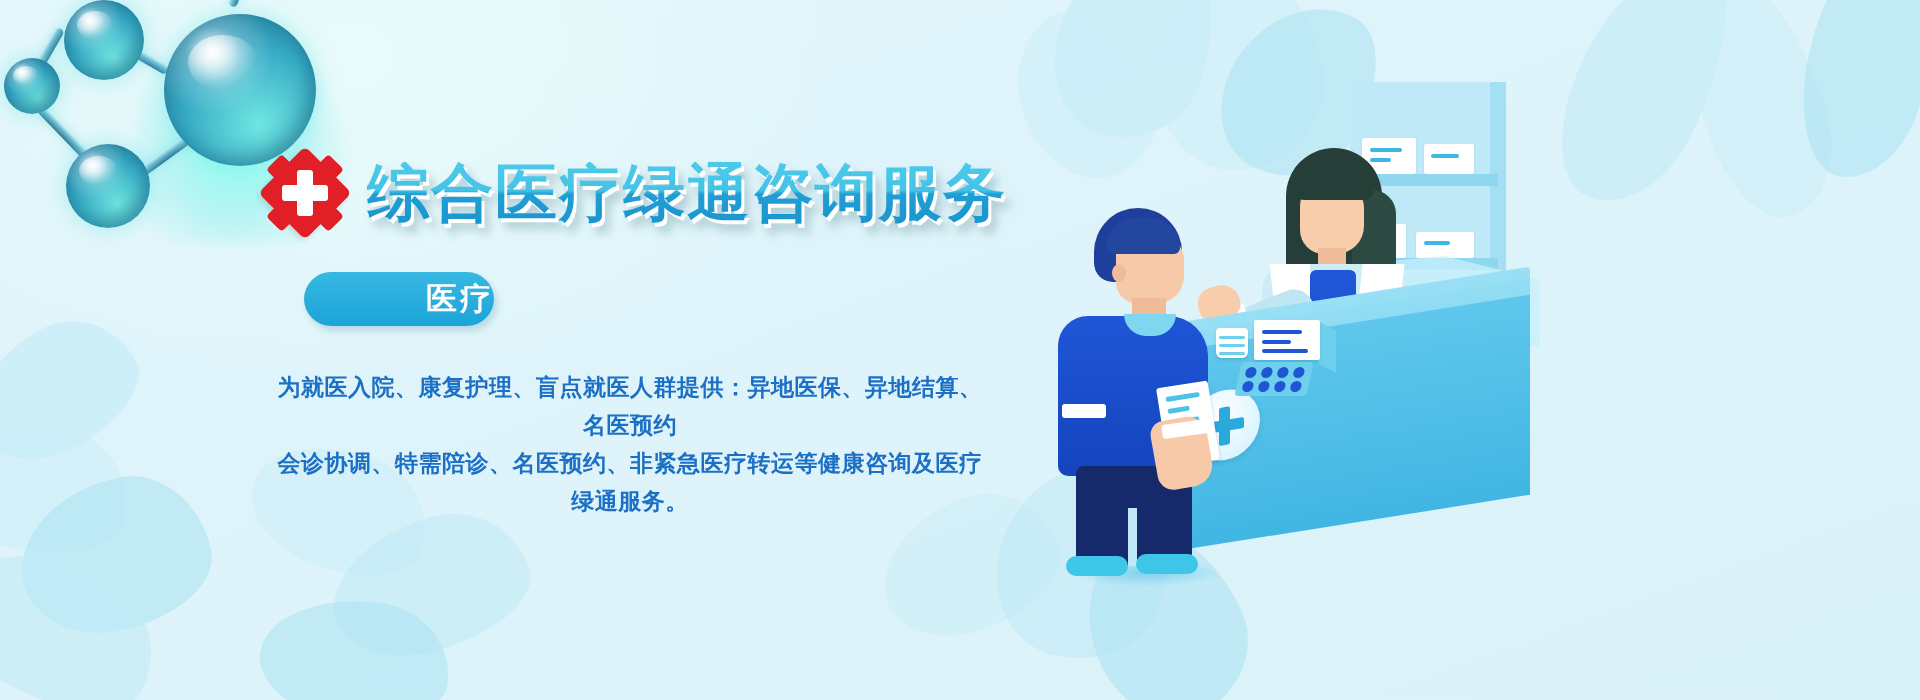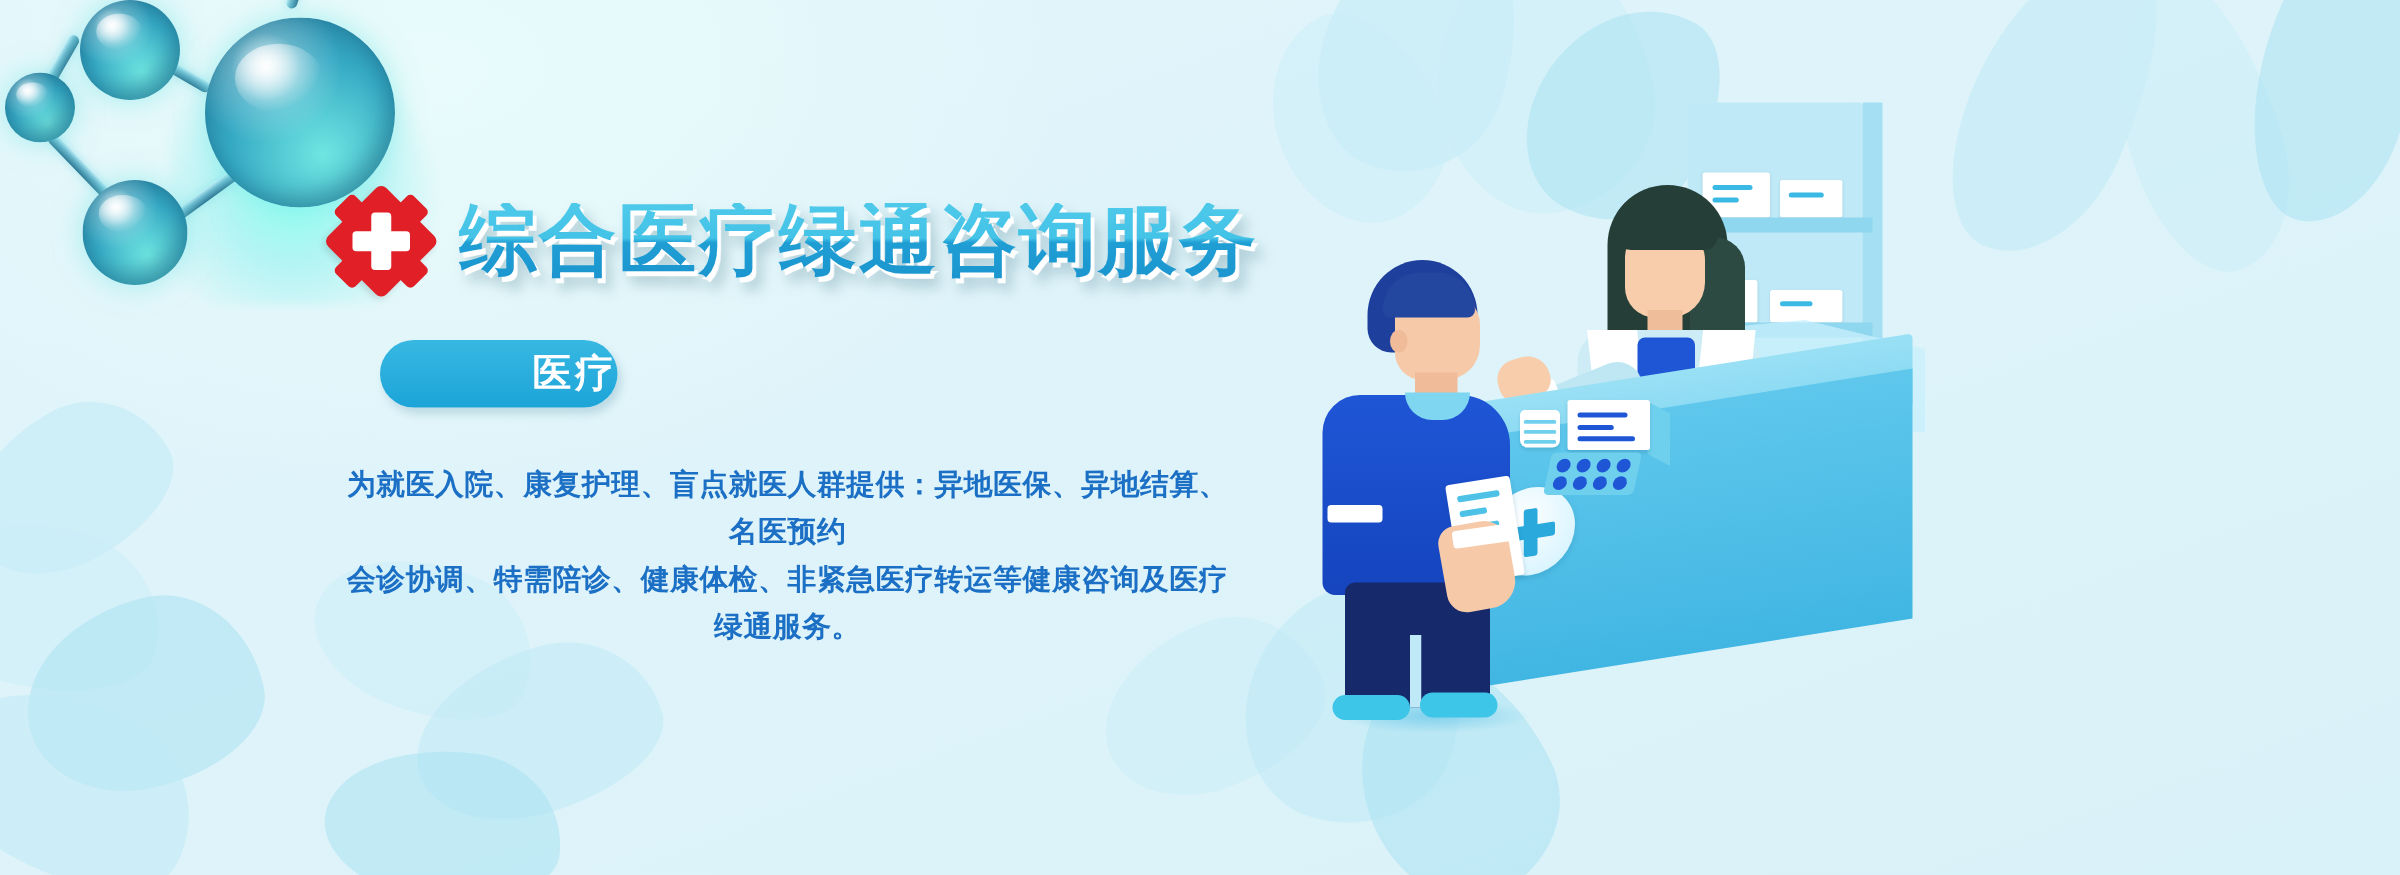--- a/index.html
+++ b/index.html
@@ -354,21 +354,21 @@
     </div>
 
     <div class="pill-row">
       <div class="pill v1">
         <span>医疗</span>
       </div>
     </div>
 
     <div class="desc">
       <div>为就医入院、康复护理、盲点就医人群提供：异地医保、异地结算、名医预约</div>
-      <div>会诊协调、特需陪诊、健康体检、非紧急医疗转运等健康咨询及医疗绿通服务。</div>
+      <div>会诊协调、特需陪诊、名医预约、非紧急医疗转运等健康咨询及医疗绿通服务。</div>
     </div>
   </div>
 
   <div class="scene">
 
     <div class="shelf-unit">
       <div class="shelf-back"></div>
       <div class="shelf-side"></div>
       <div class="box" style="left:12px; top:56px; width:54px; height:36px;">
         <div class="line" style="top:10px; width:60%;"></div>

